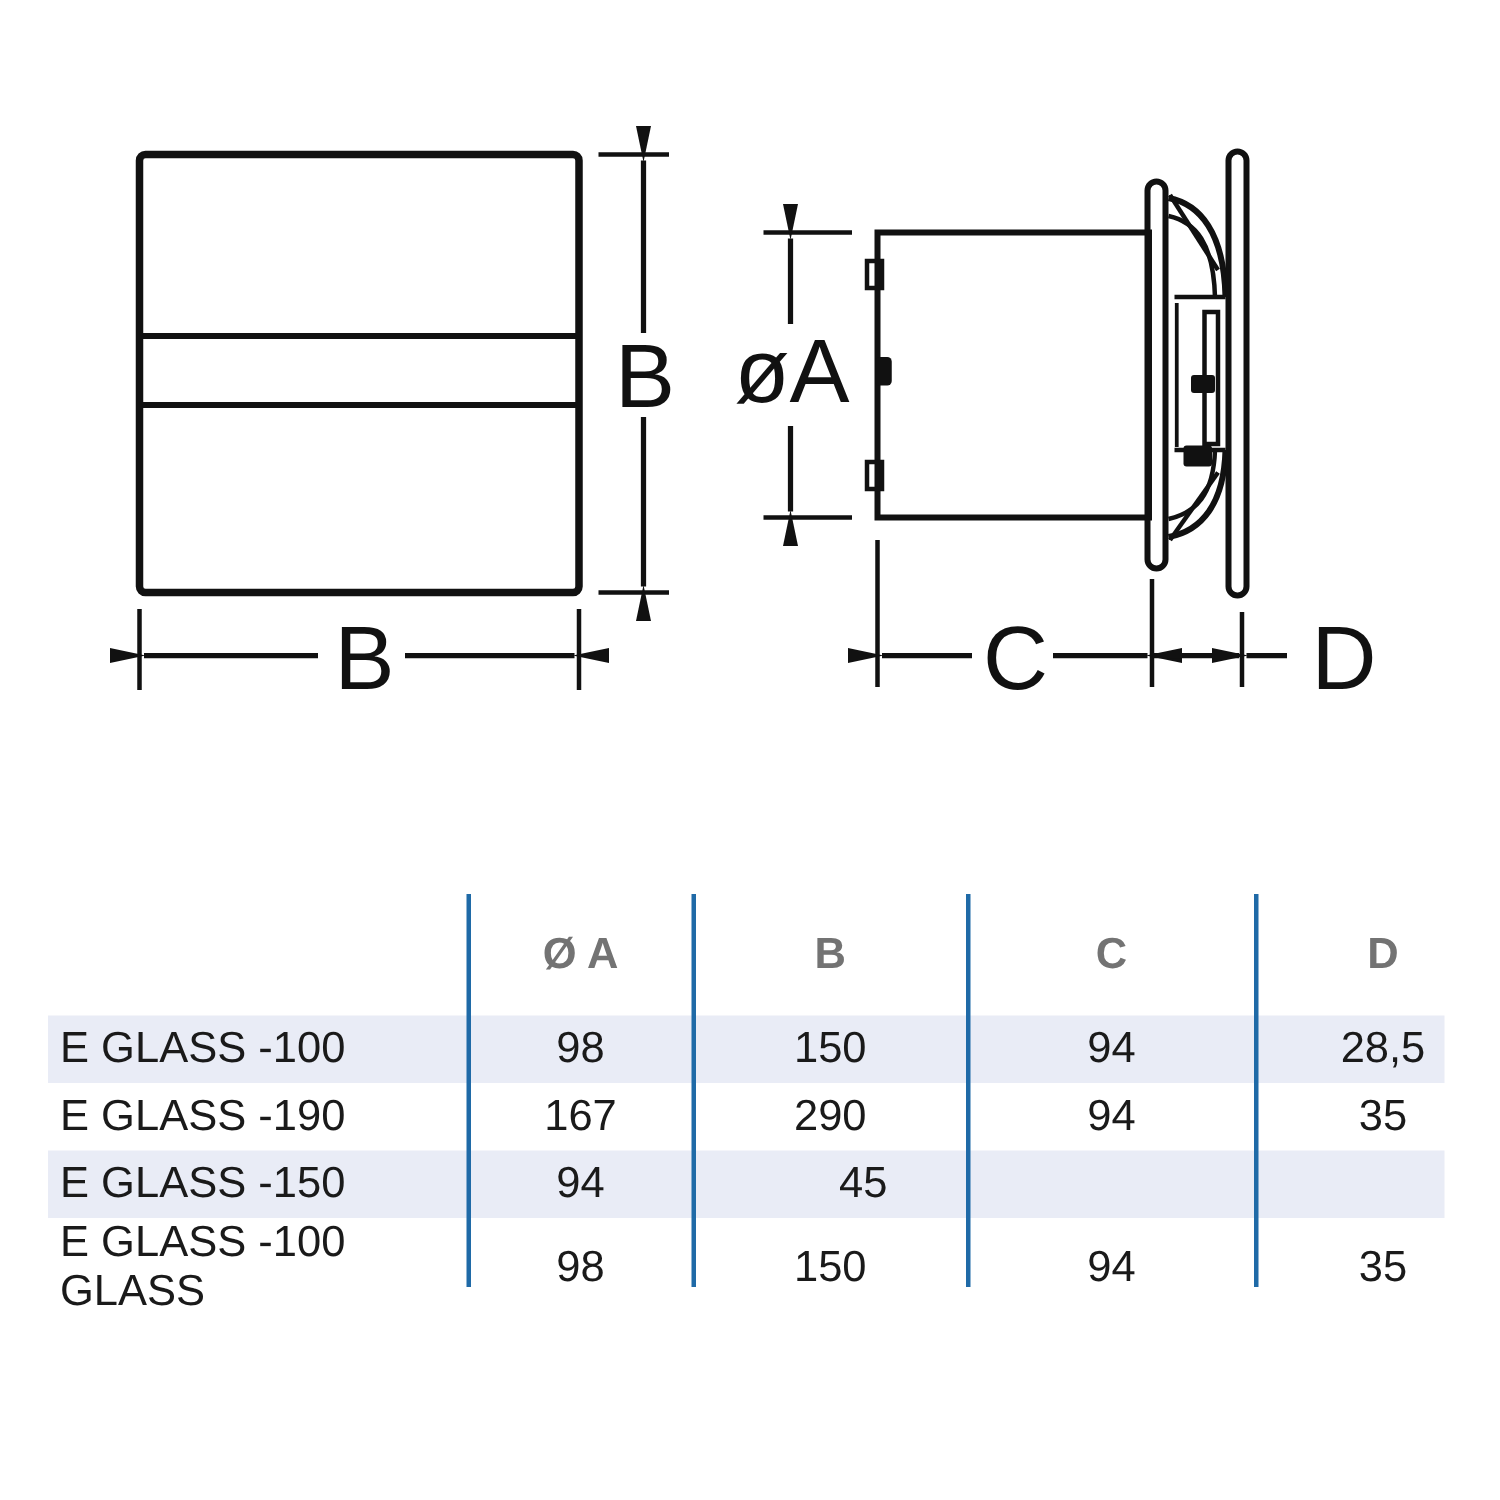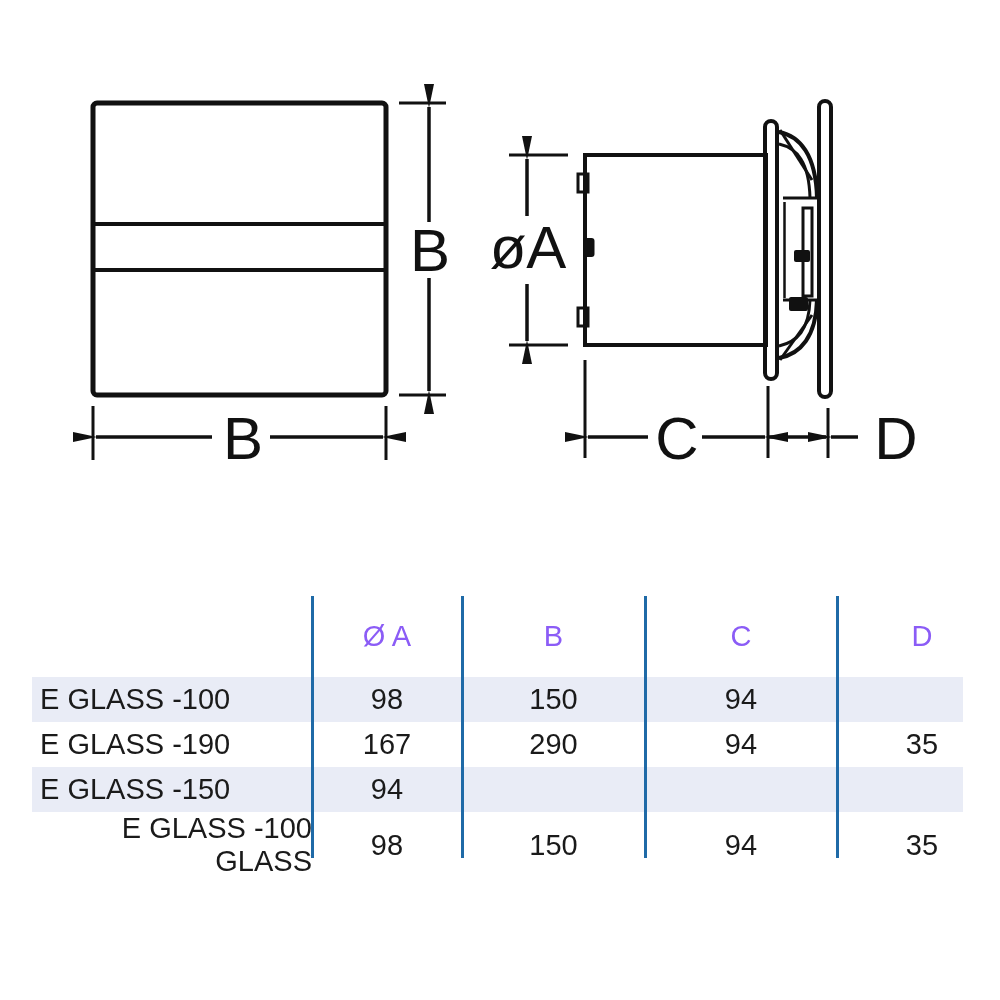--- a/index.html
+++ b/index.html
@@ -17,27 +17,27 @@
     position:absolute;left:32px;top:596px;width:931px;
     font-size:29px;
   }
   .t-row{
     display:grid;
     grid-template-columns:280px 150px 183px 192px 126px;
     align-items:center;
   }
   .t-header{height:81px;}
   .t-header .cell{
-    color:#8b5cf6;font-weight:normal;font-size:29px;
+    color:#737373;font-weight:bold;font-size:29px;
     display:flex;align-items:center;justify-content:center;
   }
   .t-data{height:45px;}
   .t-data.shaded{background:#e9ecf6;}
   .cell{display:flex;align-items:center;justify-content:center;height:100%;}
-  .cell.name{justify-content:flex-start;padding-left:8px;font-size:29px;text-align:right;}
+  .cell.name{justify-content:flex-start;padding-left:8px;font-size:29px;}
   .cell.col-d{padding-left:44px;}
   .v-line{
     position:absolute;top:596px;height:262px;width:2.5px;background:#1f6aa7;
   }
 </style>
 </head>
 <body>
 
 <svg id="drawing" viewBox="0 0 1000 520" xmlns="http://www.w3.org/2000/svg">
   <defs>
@@ -127,33 +127,35 @@
     <div class="cell">B</div>
     <div class="cell">C</div>
     <div class="cell col-d">D</div>
   </div>
 
   <div class="t-row t-data shaded">
     <div class="cell name">E GLASS -100</div>
     <div class="cell">98</div>
     <div class="cell">150</div>
     <div class="cell">94</div>
+    <div class="cell col-d">28,5</div>
   </div>
 
   <div class="t-row t-data">
     <div class="cell name">E GLASS -190</div>
     <div class="cell">167</div>
     <div class="cell">290</div>
     <div class="cell">94</div>
     <div class="cell col-d">35</div>
   </div>
 
   <div class="t-row t-data shaded">
     <div class="cell name">E GLASS -150</div>
     <div class="cell">94</div>
+    <div class="cell col-d">45</div>
   </div>
 
   <div class="t-row t-data">
     <div class="cell name">E GLASS -100 GLASS</div>
     <div class="cell">98</div>
     <div class="cell">150</div>
     <div class="cell">94</div>
     <div class="cell col-d">35</div>
   </div>
 </div>

